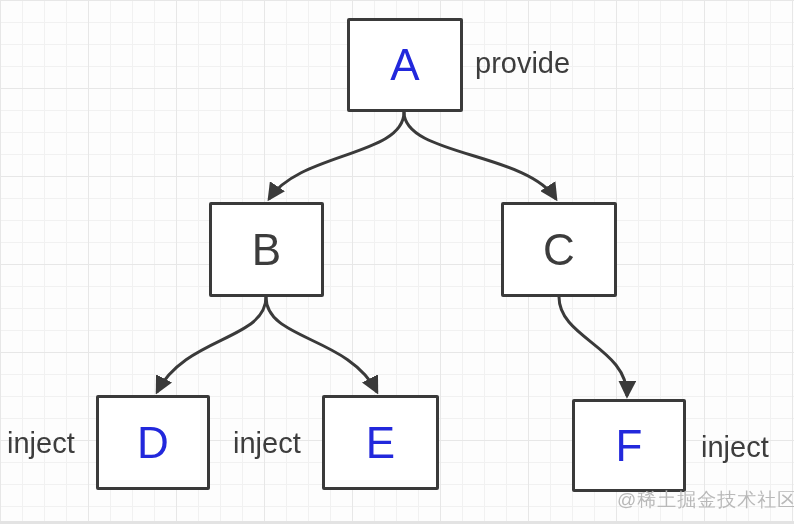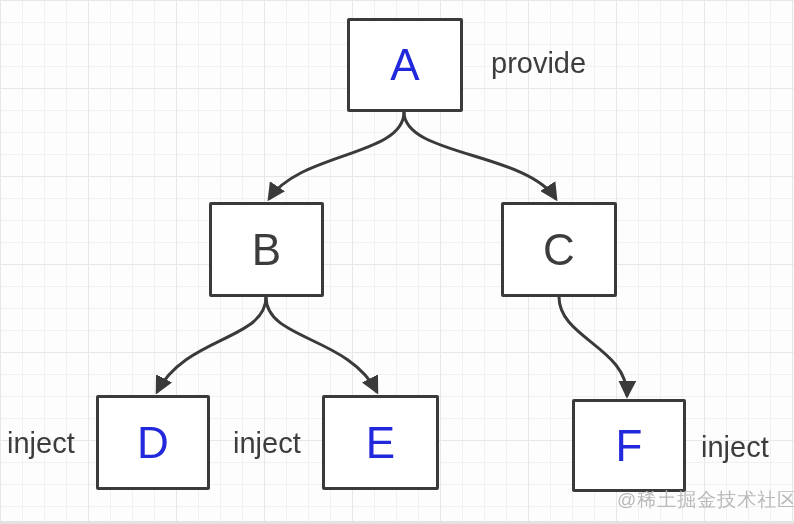--- a/index.html
+++ b/index.html
@@ -56,21 +56,21 @@
   .node-e { left: 322px; top: 395px; width: 117px; height: 95px; }
   .node-f { left: 572px; top: 399px; width: 114px; height: 93px; }
 
   .ann {
     position: absolute;
     font-size: 29px;
     color: #3d3d3d;
     line-height: 34px;
     white-space: nowrap;
   }
-  .ann-provide  { left: 475px; top: 46px; margin-left: 16px;  }
+  .ann-provide  { left: 475px; top: 46px;  }
   .ann-inject-d { left: 7px;   top: 426px; }
   .ann-inject-e { left: 233px; top: 426px; }
   .ann-inject-f { left: 701px; top: 430px; }
 
   .watermark {
     position: absolute;
     left: 617px;
     top: 487px;
     font-size: 19px;
     color: #b9b9b9;

